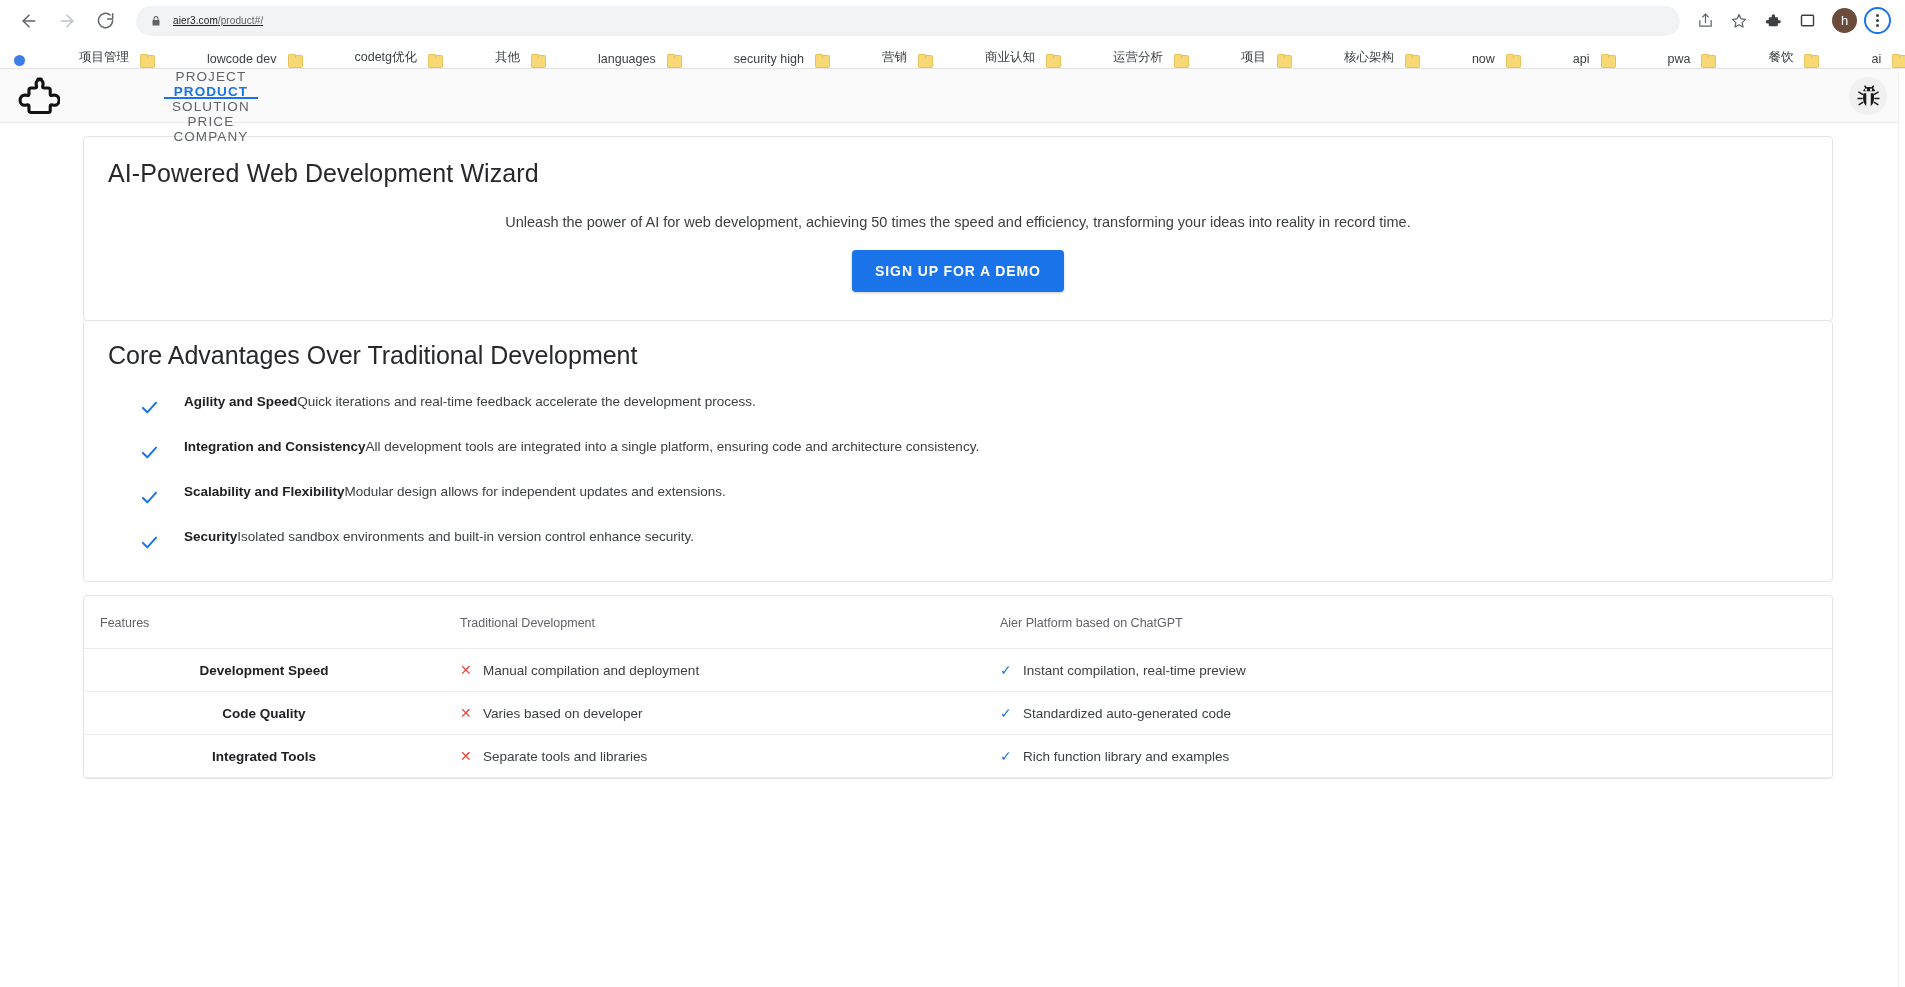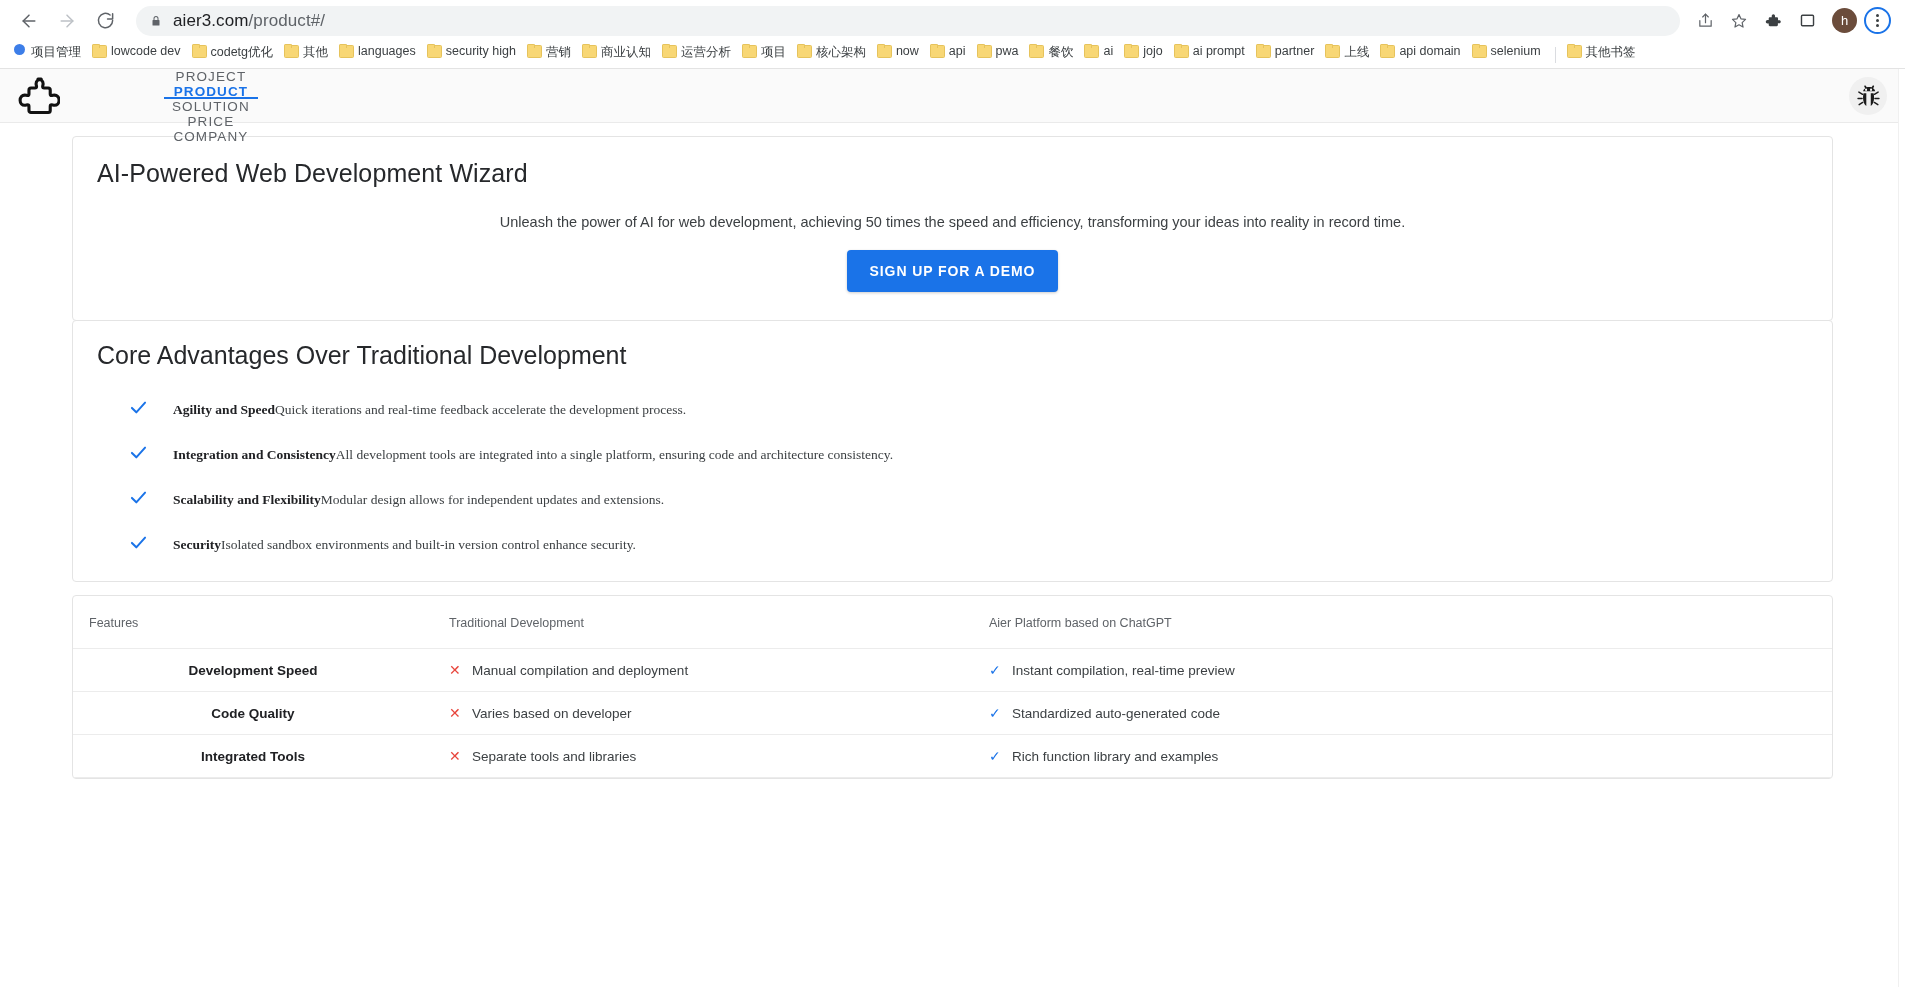--- a/index.html
+++ b/index.html
@@ -41,25 +41,26 @@
     margin: 0 6px 0 10px;
     background: #f1f3f4;
     border-radius: 16px;
     display: flex;
     align-items: center;
     padding: 0 14px;
     min-width: 0;
   }
   #omnibox .lock { margin-right: 11px; display:flex; color:#5f6368; }
   #omnibox .url {
-    font-size: 17px;
+    font-size: 10px;
     color: #202124;
     white-space: nowrap;
     overflow: hidden;
     letter-spacing: .1px;
+    text-decoration: underline;
   }
   #omnibox .url .path { color: #5f6368; }
   .tb-icon {
     width: 30px; height: 30px;
     display: flex; align-items: center; justify-content: center;
     color: #5f6368;
     flex: 0 0 auto;
     margin-left: 4px;
   }
   #profile-avatar {
@@ -90,27 +91,28 @@
     display: flex;
     align-items: center;
     padding: 0 8px 0 10px;
     background: #ffffff;
     position: relative;
     overflow: hidden;
     white-space: nowrap;
   }
   .bookmark {
     display: inline-flex;
-    align-items: flex-start;
+    align-items: flex-end;
     height: 22px;
     padding: 0 7px 0 4px;
     border-radius: 4px;
     font-size: 12.5px;
     color: #3c4043;
     flex: 0 0 auto;
+    gap: 48px;
   }
   .bookmark .bm-ico { margin-right: 6px; display: flex; flex: 0 0 auto; }
   .folder-ico { width:13px; height:12px; position:relative; display:block; }
   .folder-ico:before {
     content:""; position:absolute; left:0; top:1px; width:13px; height:11px;
     background:#f8d775; border:1px solid #e6c35c; border-radius:1.5px;
   }
   .folder-ico:after {
     content:""; position:absolute; left:0; top:0px; width:6px; height:3px;
     background:#f8d775; border:1px solid #e6c35c; border-bottom:none; border-radius:1.5px 1.5px 0 0;
@@ -158,20 +160,21 @@
   }
   #nav-right { position:absolute; right: 18px; top: 50%; transform: translateY(-50%); }
   #bug-avatar {
     width: 38px; height: 38px; border-radius: 50%;
     background: #f0f0f0;
     display: flex; align-items:center; justify-content:center;
   }
 
   #content {
     padding: 13px 72px 0 72px;
+    margin-left: 11px;
   }
 
   .card {
     background: #ffffff;
     border: 1px solid #e4e4e4;
     border-radius: 4px;
   }
 
   
   #hero-card { padding: 22px 24px 28px 24px; }
@@ -207,23 +210,22 @@
   #adv-card { margin-top: -1px; padding: 20px 24px 24px 24px; }
   #adv-title {
     font-size: 25px;
     color: #26282b;
     font-weight: 400;
     margin: 0 0 22px 0;
   }
   #adv-list { list-style: none; margin: 0; padding: 0 0 0 20px; }
   .adv-item {
     display: flex;
-    align-items: flex-end;
+    align-items: flex-start;
     margin-bottom: 19px;
-    font-family: Liberation Serif, serif;
   }
   .adv-item:last-child { margin-bottom: 4px; }
   .adv-check {
     width: 42px;
     flex: 0 0 auto;
     display: flex;
     align-items: center;
     justify-content: center;
     padding-top: 5px;
     color: #1a73e8;

